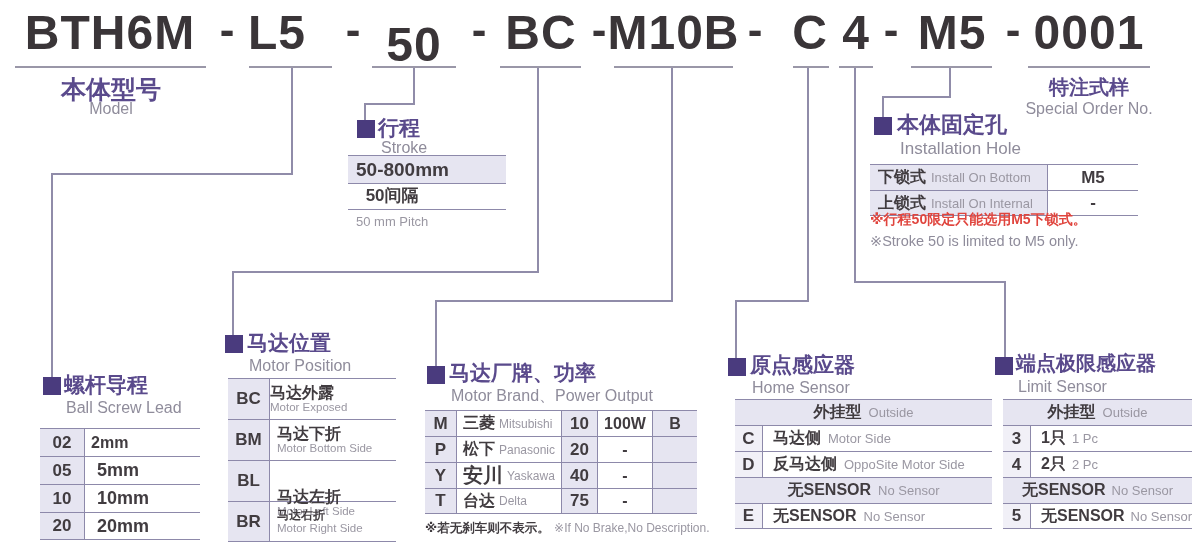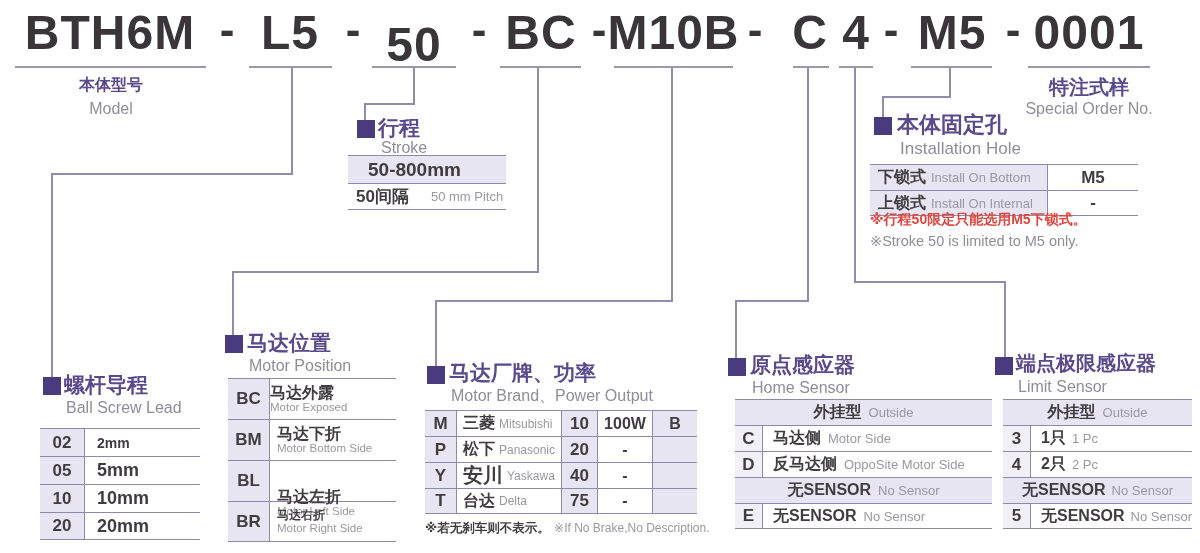--- a/index.html
+++ b/index.html
@@ -32,21 +32,21 @@
   .note-red{position:absolute;color:#e0453e;font-weight:700;font-size:14px;white-space:nowrap;}
   .note-gray{position:absolute;color:#8f8c9b;font-size:14.5px;white-space:nowrap;}
 </style>
 </head>
 <body>
 
 <div class="canvas">
 
   <div class="seg" style="left:10px;width:200px;">BTH6M</div>
   <div class="dash" style="left:212px;width:30px;">-</div>
-  <div class="seg" style="left:245px;width:90px;">L5</div>
+  <div class="seg" style="left:232px;width:90px;">L5</div>
   <div class="dash" style="left:338px;width:30px;">-</div>
   <div class="seg" style="left:370px;width:88px;margin-top:12px;">50</div>
   <div class="dash" style="left:462px;width:34px;">-</div>
   <div class="seg" style="left:498px;width:86px;">BC</div>
   <div class="dash" style="left:586px;width:26px;">-</div>
   <div class="seg" style="left:610px;width:127px;">M10B</div>
   <div class="dash" style="left:740px;width:30px;">-</div>
   <div class="seg" style="left:780px;width:60px;">C</div>
   <div class="seg" style="left:830px;width:52px;">4</div>
   <div class="dash" style="left:876px;width:30px;">-</div>
@@ -85,37 +85,37 @@
   <div class="ln" style="left:735px;top:300px;width:2px;height:60px;"></div>
 
   <div class="ln" style="left:854px;top:68px;width:2px;height:215px;"></div>
   <div class="ln" style="left:854px;top:281px;width:152px;height:2px;"></div>
   <div class="ln" style="left:1004px;top:281px;width:2px;height:78px;"></div>
 
   <div class="ln" style="left:949px;top:68px;width:2px;height:30px;"></div>
   <div class="ln" style="left:882px;top:96px;width:69px;height:2px;"></div>
   <div class="ln" style="left:882px;top:96px;width:2px;height:23px;"></div>
 
-  <div class="sec-zh ctr" style="left:15px;top:76px;width:192px;font-size:16px;">本体型号</div>
+  <div class="sec-zh ctr" style="left:15px;top:76px;width:192px;font-size:25px;">本体型号</div>
   <div class="sec-en ctr" style="left:15px;top:100px;width:192px;">Model</div>
 
   <div class="sec-zh ctr" style="left:1028px;top:76px;width:122px;font-size:20px;">特注式样</div>
   <div class="sec-en ctr" style="left:993px;top:100px;width:192px;">Special Order No.</div>
 
   <div class="bullet" style="left:357px;top:120px;"></div>
   <div class="sec-zh" style="left:378px;top:116px;">行程</div>
   <div class="sec-en" style="left:381px;top:139px;">Stroke</div>
   <div class="tbl" style="left:348px;top:155px;width:158px;">
     <div class="trow lav" style="height:28px;">
-      <div class="cell" style="padding-left:8px;font-size:19px;margin-left:12px;">
+      <div class="cell" style="padding-left:8px;font-size:19px;">
           <span class="zh">50-800mm</span>
         </div>
     </div>
     <div class="trow" style="height:27px;">
-      <div class="cell" style="padding-left:8px;gap:22px;">
+      <div class="cell" style="padding-left:8px;gap:7px;flex-direction:column;">
         <span class="zh" style="font-size:17px;">50间隔</span>
         <span class="en" style="font-size:13px;">50 mm Pitch</span>
       </div>
     </div>
   </div>
 
   <div class="bullet" style="left:874px;top:117px;"></div>
   <div class="sec-zh" style="left:897px;top:113px;font-size:22px;">本体固定孔</div>
   <div class="sec-en" style="left:900px;top:140px;font-size:17px;">Installation Hole</div>
   <div class="tbl" style="left:870px;top:164px;width:268px;">
@@ -136,21 +136,21 @@
   </div>
   <div class="note-red" style="left:870px;top:211px;">※行程50限定只能选用M5下锁式。</div>
   <div class="note-gray" style="left:870px;top:233px;">※Stroke 50 is limited to M5 only.</div>
 
   <div class="bullet" style="left:43px;top:377px;"></div>
   <div class="sec-zh" style="left:64px;top:373px;">螺杆导程</div>
   <div class="sec-en" style="left:66px;top:399px;">Ball Screw Lead</div>
   <div class="tbl" style="left:40px;top:428px;width:160px;">
     <div class="trow" style="height:28px;">
       <div class="cell codecell lav" style="width:45px;">02</div>
-      <div class="cell zh" style="flex:1;padding-left:12px;font-size:14px;">2mm</div>
+      <div class="cell zh" style="flex:1;padding-left:6px;font-size:16px;">2mm</div>
     </div>
     <div class="trow" style="height:28px;">
       <div class="cell codecell lav" style="width:45px;">05</div>
       <div class="cell zh" style="flex:1;padding-left:12px;font-size:18px;">5mm</div>
     </div>
     <div class="trow" style="height:28px;">
       <div class="cell codecell lav" style="width:45px;">10</div>
       <div class="cell zh" style="flex:1;padding-left:12px;font-size:18px;">10mm</div>
     </div>
     <div class="trow" style="height:28px;">

